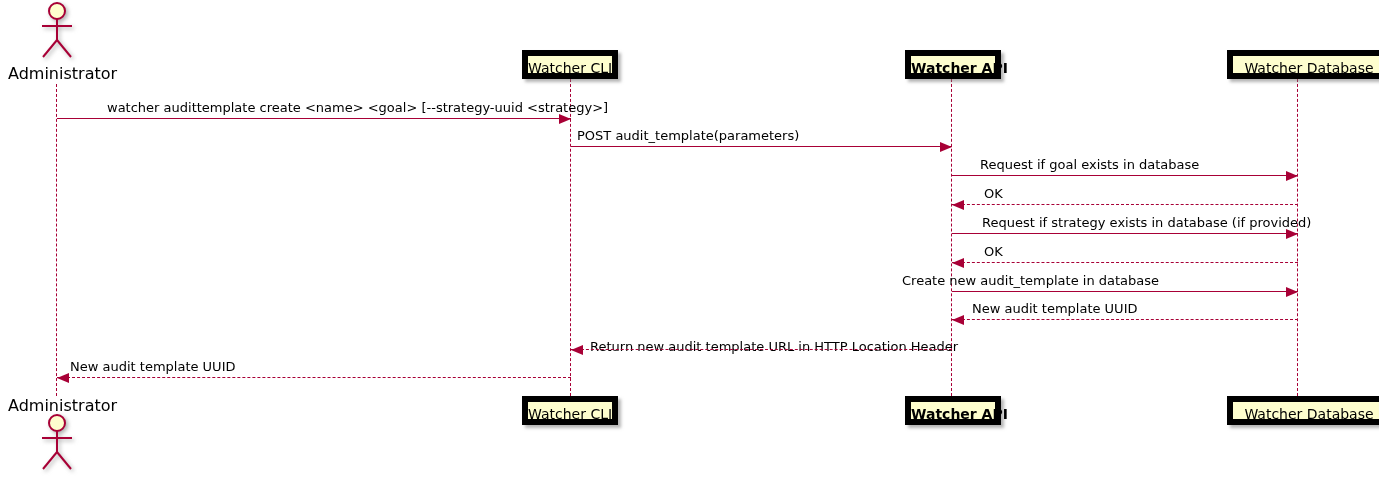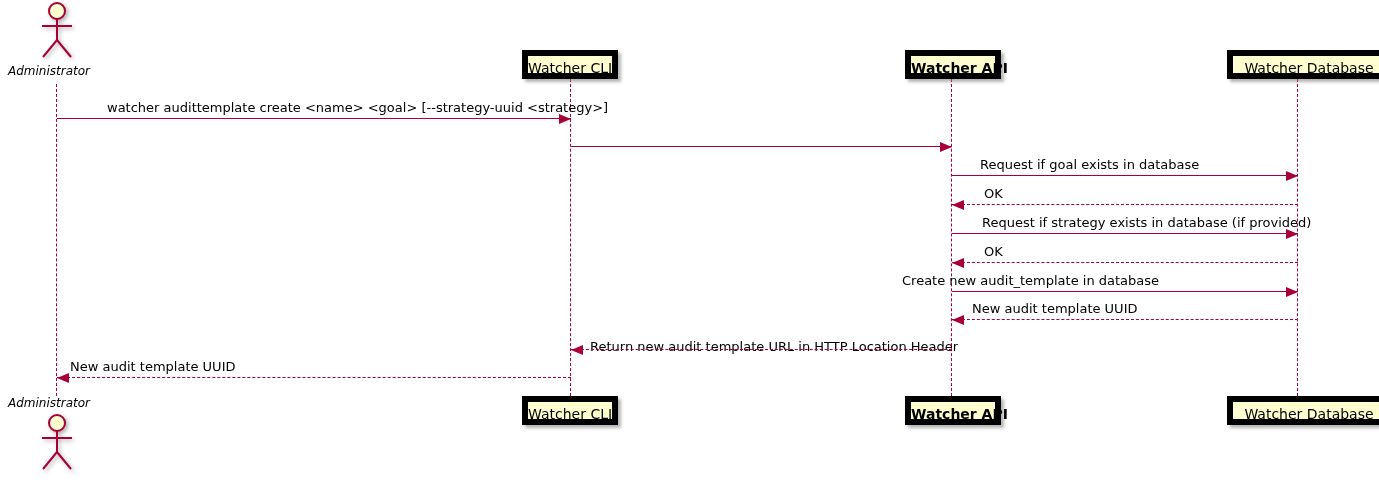--- a/index.html
+++ b/index.html
@@ -49,23 +49,22 @@
   
   .actor-svg {
     position: absolute;
     filter: drop-shadow(2px 2px 2px rgba(120,120,120,0.6));
   }
   #actor-top { left: 28px; top: 1px; }
   #actor-bot { left: 28px; top: 411px; }
   .actor-label {
     position: absolute;
     left: 8px;
-    font-size: 12px;
+    font-size: 16px;
     white-space: nowrap;
-    font-style: italic;
   }
   #actor-label-top { top: 64px; }
   #actor-label-bot { top: 396px; }
 
   
   .msg-label {
     position: absolute;
     font-size: 13px;
     white-space: nowrap;
   }
@@ -136,20 +135,21 @@
 
   <div class="pbox" id="p-cli-top">Watcher CLI</div>
   <div class="pbox" id="p-api-top">Watcher API</div>
   <div class="pbox" id="p-db-top">Watcher Database</div>
 
   <div class="msg-label" id="m0-label">watcher audittemplate create &lt;name&gt; &lt;goal&gt; [--strategy-uuid &lt;strategy&gt;]</div>
   <div class="arrow" id="m0-line">
       <span class="head right"></span>
     </div>
 
+  <div class="msg-label" id="m1-label">POST audit_template(parameters)</div>
   <div class="arrow" id="m1-line">
       <span class="head right"></span>
     </div>
 
   <div class="msg-label" id="m2-label">Request if goal exists in database</div>
   <div class="arrow" id="m2-line">
       <span class="head right"></span>
     </div>
 
   <div class="msg-label" id="m3-label">OK</div>

